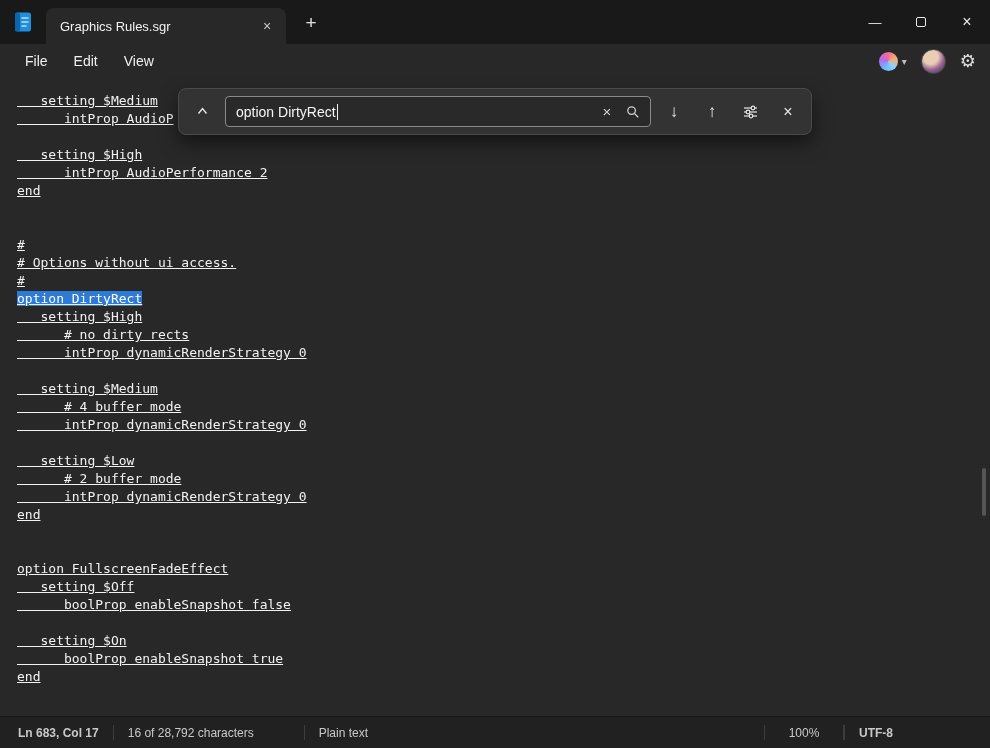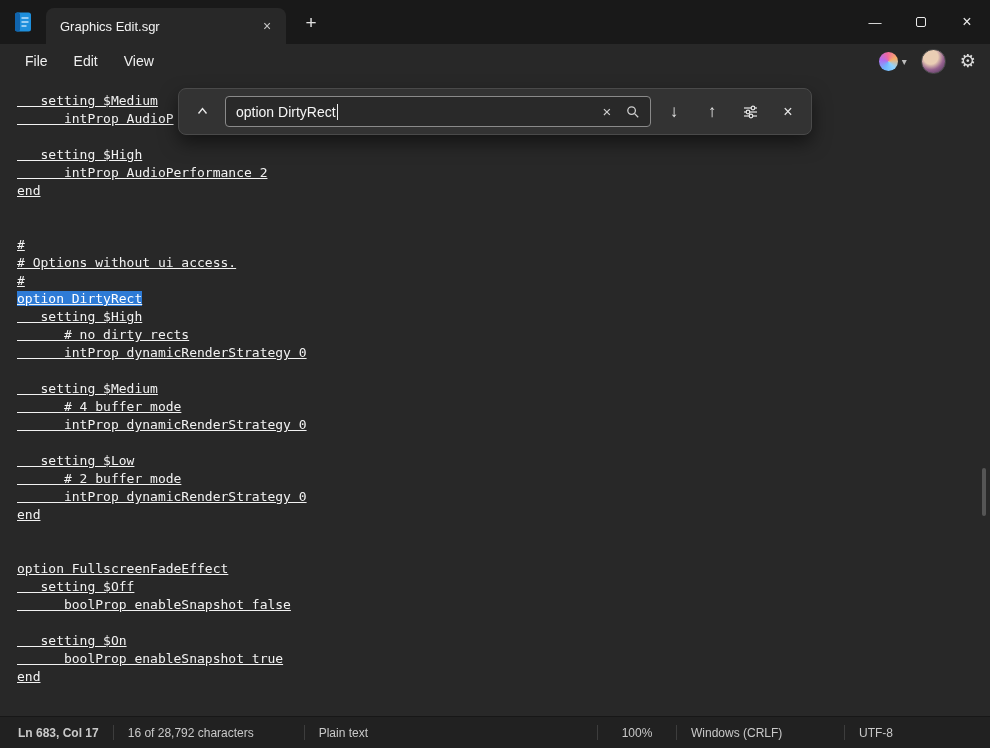--- a/index.html
+++ b/index.html
@@ -58,39 +58,39 @@
   
   .statusbar { height:32px; background:#212121; border-top:1px solid #171717; display:flex; align-items:center;
                font-size:12px; color:#c9c9c9; padding-left:18px; }
   .sb-item { padding:0 14px; display:flex; align-items:center; height:100%; white-space:nowrap; }
   .sb-first { padding-left:0;font-weight:bold; }
   .sb-chars { min-width:190px; }
   .sb-sep { width:1px; height:15px; background:#3d3d3d; flex:0 0 auto; }
   .sb-right { margin-left:auto; display:flex; align-items:center; height:100%; }
   .sb-zoom { width:78px; justify-content:center; padding:0; }
   .sb-crlf { width:167px; }
-  .sb-utf { width:145px; }
+  .sb-utf { width:145px;font-weight:bold; }
 </style>
 </head>
 <body>
 
 <div class="window">
 
   <div class="titlebar">
     <div class="appicon-zone">
       <svg width="22" height="22" viewBox="0 0 22 22">
         <rect x="3" y="1.5" width="16" height="19" rx="2.5" fill="#1e8fdc"></rect>
         <rect x="3" y="1.5" width="5" height="19" rx="2.5" fill="#1064ad"></rect>
         <line x1="9.5" y1="7" x2="16.5" y2="7" stroke="#d8efff" stroke-width="1.3"></line>
         <line x1="9.5" y1="11" x2="16.5" y2="11" stroke="#d8efff" stroke-width="1.3"></line>
         <line x1="9.5" y1="15" x2="14.5" y2="15" stroke="#d8efff" stroke-width="1.3"></line>
       </svg>
     </div>
     <div class="tab">
-      <span class="tab-label">Graphics Edit.sgr</span>
+      <span class="tab-label">Graphics Rules.sgr</span>
       <button class="tab-close">
         <span>×</span>
       </button>
     </div>
     <button class="add-tab">
       <span>+</span>
     </button>
     <div class="caption-spacer"></div>
     <button class="caption-btn">
       <span>—</span>
@@ -202,19 +202,18 @@
   <div class="statusbar">
     <div class="sb-item sb-first">Ln 683, Col 17</div>
     <div class="sb-sep"></div>
     <div class="sb-item sb-chars">16 of 28,792 characters</div>
     <div class="sb-sep"></div>
     <div class="sb-item">Plain text</div>
     <div class="sb-right">
       <div class="sb-sep"></div>
       <div class="sb-item sb-zoom">100%</div>
       <div class="sb-sep"></div>
-      <div class="sb-item sb-crlf">Windows (CRLF)</div>
       <div class="sb-sep"></div>
       <div class="sb-item sb-utf">UTF-8</div>
     </div>
   </div>
 
 </div>
 
 </body></html>

